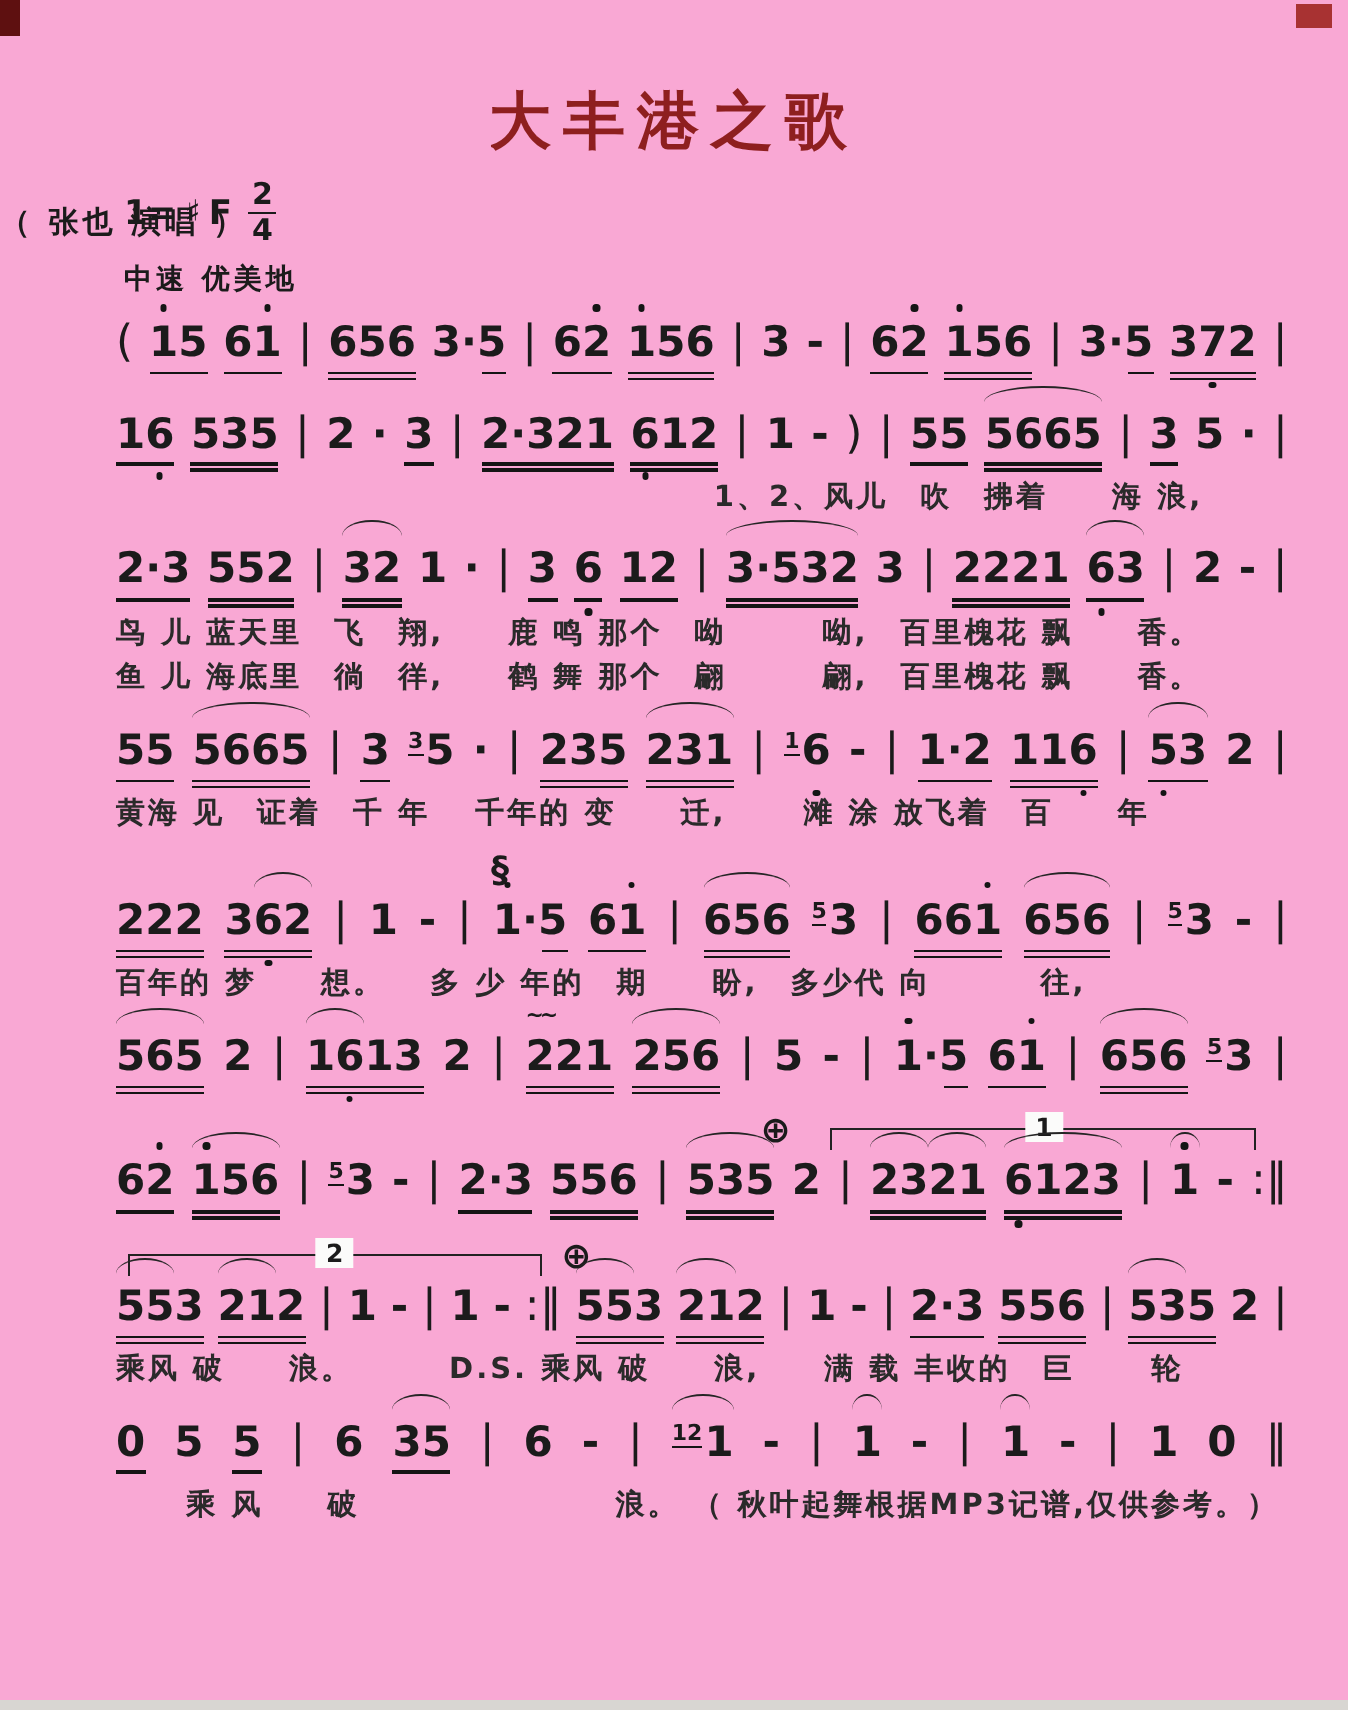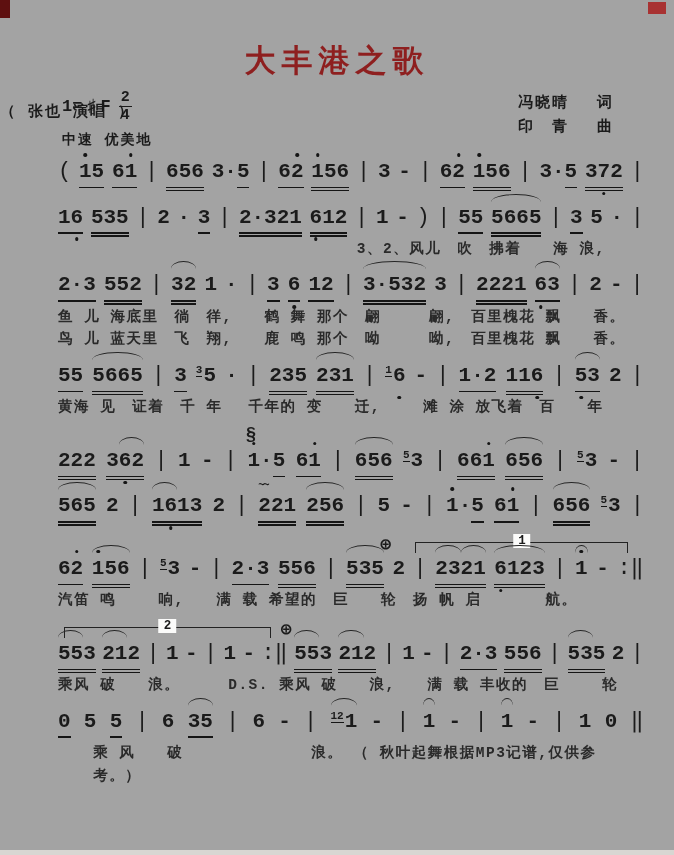--- a/index.html
+++ b/index.html
@@ -1,18 +1,18 @@
 <!DOCTYPE html>
 <html><head>
 <meta charset="utf-8">
 <style>
   html,body{margin:0;padding:0;background:#e9e7e4;}
   body{width:674px;height:855px;overflow:hidden;position:relative;
        font-family:"DejaVu Sans","Liberation Sans",sans-serif;color:#1b1b1b;}
-  .page{position:absolute;inset:0;background:#a3a3a3;font-family:Liberation Mono, monospace;}
+  .page{position:absolute;inset:0;background:#f9a8d4;}
   .corner-tl{position:absolute;left:0;top:0;width:10px;height:18px;background:#5e1010;}
   .corner-tr{position:absolute;right:8px;top:2px;width:18px;height:12px;background:#a83232;}
   .bottom-strip{position:absolute;left:0;bottom:0;width:100%;height:5px;background:#d8d6d2;}
 
   .title{ text-align:center;font-size:31px;font-weight:bold;letter-spacing:6px;
           padding-top:40px;color:#8e1f1f;}
   .meta{position:relative;height:66px;margin-top:2px;}
   .keyblock{position:absolute;left:62px;top:6px;font-weight:bold;font-size:17px;}
   .keyline{display:flex;align-items:center;gap:4px;}
   .meter{display:inline-flex;flex-direction:column;align-items:center;line-height:1;
@@ -67,24 +67,20 @@
           <span>♯</span>
           <span>F</span>
         <span class="meter">
           <span class="num">2</span>
           <span class="den">4</span>
         </span>
       </div>
       <div class="tempo">中速 优美地</div>
     </div>
     <div class="subtitle">（ 张也  演唱 ）</div>
-    <div class="credits">
-      <div>冯晓晴　 词</div>
-      <div>印　青　 曲</div>
-    </div>
   </div>
 
   <div class="score">
       <div class="system">
         <div class="mline">
           <span class="note bar"><span class="ch">(</span></span>
           <span class="note"><span class="ch da">1</span><span class="ch">5</span><i class="ul" style="left: 0%; width: 100%; bottom: -3px;"></i></span>
           <span class="note"><span class="ch">6</span><span class="ch da">1</span><i class="ul" style="left: 0%; width: 100%; bottom: -3px;"></i></span>
           <span class="note bar"><span class="ch">|</span></span>
           <span class="note"><span class="ch">6</span><span class="ch">5</span><span class="ch">6</span><i class="ul" style="left: 0%; width: 100%; bottom: -3px;"></i><i class="ul" style="left: 0%; width: 100%; bottom: -6px;"></i></span>
@@ -121,21 +117,21 @@
           <span class="note bar"><span class="ch">)</span></span>
           <span class="note bar"><span class="ch">|</span></span>
           <span class="note"><span class="ch">5</span><span class="ch">5</span><i class="ul" style="left: 0%; width: 100%; bottom: -3px;"></i></span>
           <span class="note"><span class="ch">5</span><span class="ch">6</span><span class="ch">6</span><span class="ch">5</span><i class="ul" style="left: 0%; width: 100%; bottom: -3px;"></i><i class="ul" style="left: 0%; width: 100%; bottom: -6px;"></i><i class="arc" style="left: 0%; width: 100%;"></i></span>
           <span class="note bar"><span class="ch">|</span></span>
           <span class="note"><span class="ch">3</span><i class="ul" style="left: 0%; width: 100%; bottom: -3px;"></i></span>
           <span class="note"><span class="ch">5</span></span>
           <span class="note"><span class="ch">·</span></span>
           <span class="note bar"><span class="ch">|</span></span>
         </div>
-        <div class="lyric" style="padding-left: 51%;">3、2、风儿　吹　拂着　　海 浪,</div>
+        <div class="lyric" style="padding-left: 51%;">1、2、风儿　吹　拂着　　海 浪,</div>
       </div>
       <div class="system">
         <div class="mline">
           <span class="note"><span class="ch">2</span><span class="ch">·</span><span class="ch">3</span><i class="ul" style="left: 0%; width: 100%; bottom: -3px;"></i></span>
           <span class="note"><span class="ch">5</span><span class="ch">5</span><span class="ch">2</span><i class="ul" style="left: 0%; width: 100%; bottom: -3px;"></i><i class="ul" style="left: 0%; width: 100%; bottom: -6px;"></i></span>
           <span class="note bar"><span class="ch">|</span></span>
           <span class="note"><span class="ch">3</span><span class="ch">2</span><i class="ul" style="left: 0%; width: 100%; bottom: -3px;"></i><i class="ul" style="left: 0%; width: 100%; bottom: -6px;"></i><i class="arc" style="left: 0%; width: 100%;"></i></span>
           <span class="note"><span class="ch">1</span></span>
           <span class="note"><span class="ch">·</span></span>
           <span class="note bar"><span class="ch">|</span></span>
@@ -146,22 +142,22 @@
           <span class="note"><span class="ch">3</span><span class="ch">·</span><span class="ch">5</span><span class="ch">3</span><span class="ch">2</span><i class="ul" style="left: 0%; width: 100%; bottom: -3px;"></i><i class="ul" style="left: 0%; width: 100%; bottom: -6px;"></i><i class="arc" style="left: 0%; width: 100%;"></i></span>
           <span class="note"><span class="ch">3</span></span>
           <span class="note bar"><span class="ch">|</span></span>
           <span class="note"><span class="ch">2</span><span class="ch">2</span><span class="ch">2</span><span class="ch">1</span><i class="ul" style="left: 0%; width: 100%; bottom: -3px;"></i><i class="ul" style="left: 0%; width: 100%; bottom: -6px;"></i></span>
           <span class="note"><span class="ch db">6</span><span class="ch">3</span><i class="ul" style="left: 0%; width: 100%; bottom: -3px;"></i><i class="arc" style="left: 0%; width: 100%;"></i></span>
           <span class="note bar"><span class="ch">|</span></span>
           <span class="note"><span class="ch">2</span></span>
           <span class="note"><span class="ch">-</span></span>
           <span class="note bar"><span class="ch">|</span></span>
         </div>
+        <div class="lyric">鸟 儿 蓝天里　飞　翔,　　鹿 鸣 那个　呦　　　呦,　百里槐花 飘　　香。</div>
         <div class="lyric">鱼 儿 海底里　徜　徉,　　鹤 舞 那个　翩　　　翩,　百里槐花 飘　　香。</div>
-        <div class="lyric">鸟 儿 蓝天里　飞　翔,　　鹿 鸣 那个　呦　　　呦,　百里槐花 飘　　香。</div>
       </div>
       <div class="system">
         <div class="mline">
           <span class="note"><span class="ch">5</span><span class="ch">5</span><i class="ul" style="left: 0%; width: 100%; bottom: -3px;"></i></span>
           <span class="note"><span class="ch">5</span><span class="ch">6</span><span class="ch">6</span><span class="ch">5</span><i class="ul" style="left: 0%; width: 100%; bottom: -3px;"></i><i class="ul" style="left: 0%; width: 100%; bottom: -6px;"></i><i class="arc" style="left: 0%; width: 100%;"></i></span>
           <span class="note bar"><span class="ch">|</span></span>
           <span class="note"><span class="ch">3</span><i class="ul" style="left: 0%; width: 100%; bottom: -3px;"></i></span>
           <span class="note"><span class="grace">3</span><span class="ch">5</span></span>
           <span class="note"><span class="ch">·</span></span>
           <span class="note bar"><span class="ch">|</span></span>
@@ -197,20 +193,21 @@
           <span class="note"><span class="ch">6</span><span class="ch">5</span><span class="ch">6</span><i class="ul" style="left: 0%; width: 100%; bottom: -3px;"></i><i class="ul" style="left: 0%; width: 100%; bottom: -6px;"></i><i class="arc" style="left: 0%; width: 100%;"></i></span>
           <span class="note"><span class="grace">5</span><span class="ch">3</span></span>
           <span class="note bar"><span class="ch">|</span></span>
           <span class="note"><span class="ch">6</span><span class="ch">6</span><span class="ch da">1</span><i class="ul" style="left: 0%; width: 100%; bottom: -3px;"></i><i class="ul" style="left: 0%; width: 100%; bottom: -6px;"></i></span>
           <span class="note"><span class="ch">6</span><span class="ch">5</span><span class="ch">6</span><i class="ul" style="left: 0%; width: 100%; bottom: -3px;"></i><i class="ul" style="left: 0%; width: 100%; bottom: -6px;"></i><i class="arc" style="left: 0%; width: 100%;"></i></span>
           <span class="note bar"><span class="ch">|</span></span>
           <span class="note"><span class="grace">5</span><span class="ch">3</span></span>
           <span class="note"><span class="ch">-</span></span>
           <span class="note bar"><span class="ch">|</span></span>
         </div>
+        <div class="lyric">百年的 梦　　想。　 多 少 年的　期　　盼,　多少代 向　　　 往,</div>
       </div>
       <div class="system">
         <div class="mline">
           <span class="note"><span class="ch">5</span><span class="ch">6</span><span class="ch">5</span><i class="ul" style="left: 0%; width: 100%; bottom: -3px;"></i><i class="ul" style="left: 0%; width: 100%; bottom: -6px;"></i><i class="arc" style="left: 0%; width: 100%;"></i></span>
           <span class="note"><span class="ch">2</span></span>
           <span class="note bar"><span class="ch">|</span></span>
           <span class="note"><span class="ch">1</span><span class="ch db">6</span><span class="ch">1</span><span class="ch">3</span><i class="ul" style="left: 0%; width: 100%; bottom: -3px;"></i><i class="ul" style="left: 0%; width: 100%; bottom: -6px;"></i><i class="arc" style="left: 0%; width: 50%;"></i></span>
           <span class="note"><span class="ch">2</span></span>
           <span class="note bar"><span class="ch">|</span></span>
           <span class="note"><span class="ch">2</span><span class="ch">2</span><span class="ch">1</span><i class="ul" style="left: 0%; width: 100%; bottom: -3px;"></i><i class="ul" style="left: 0%; width: 100%; bottom: -6px;"></i><i class="orn" style="left: 0%;">~~</i></span>
@@ -247,21 +244,20 @@
           <span class="note"><span class="ch">5</span><span class="ch">3</span><span class="ch">5</span><i class="ul" style="left: 0%; width: 100%; bottom: -3px;"></i><i class="ul" style="left: 0%; width: 100%; bottom: -6px;"></i><i class="arc" style="left: 0%; width: 100%;"></i></span>
           <span class="note"><span class="ch">2</span></span>
           <span class="note bar"><span class="ch">|</span></span>
           <span class="note"><span class="ch">2</span><span class="ch">3</span><span class="ch">2</span><span class="ch">1</span><i class="ul" style="left: 0%; width: 100%; bottom: -3px;"></i><i class="ul" style="left: 0%; width: 100%; bottom: -6px;"></i><i class="arc" style="left: 0%; width: 50%;"></i><i class="arc" style="left: 50%; width: 50%;"></i></span>
           <span class="note"><span class="ch db">6</span><span class="ch">1</span><span class="ch">2</span><span class="ch">3</span><i class="ul" style="left: 0%; width: 100%; bottom: -3px;"></i><i class="ul" style="left: 0%; width: 100%; bottom: -6px;"></i><i class="arc" style="left: 0%; width: 100%;"></i></span>
           <span class="note bar"><span class="ch">|</span></span>
           <span class="note"><span class="ch da">1</span><i class="arc" style="left: 0%; width: 100%;"></i></span>
           <span class="note"><span class="ch">-</span></span>
           <span class="note bar"><span class="ch">:</span><span class="ch">‖</span></span>
         </div>
-        <div class="lyric">汽笛 鸣　　 响,　　满 载 希望的　巨　　轮　扬 帆 启　　　　航。</div>
       </div>
       <div class="system">
         <div class="mrow">
           <span class="volta" style="left: 1%; width: 35%;">
             <span class="bktlabel">2</span>
           </span>
           <span class="coda" style="left: 38%;">⊕</span>
         </div>
         <div class="mline">
           <span class="note"><span class="ch">5</span><span class="ch">5</span><span class="ch">3</span><i class="ul" style="left: 0%; width: 100%; bottom: -3px;"></i><i class="ul" style="left: 0%; width: 100%; bottom: -6px;"></i><i class="arc" style="left: 0%; width: 66.6667%;"></i></span>

